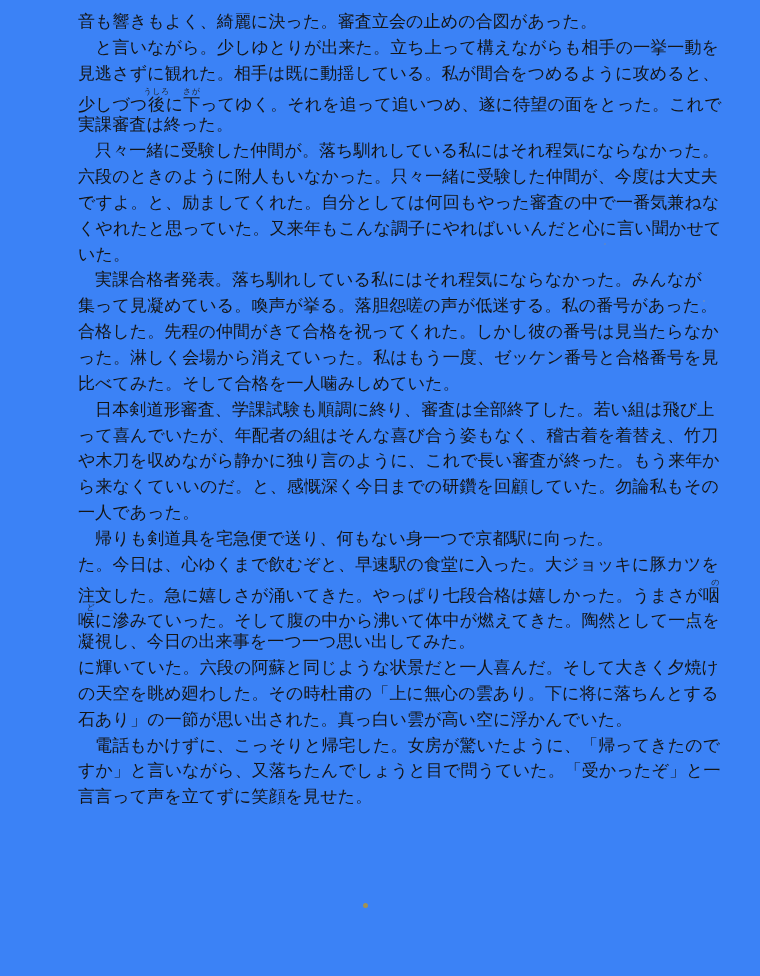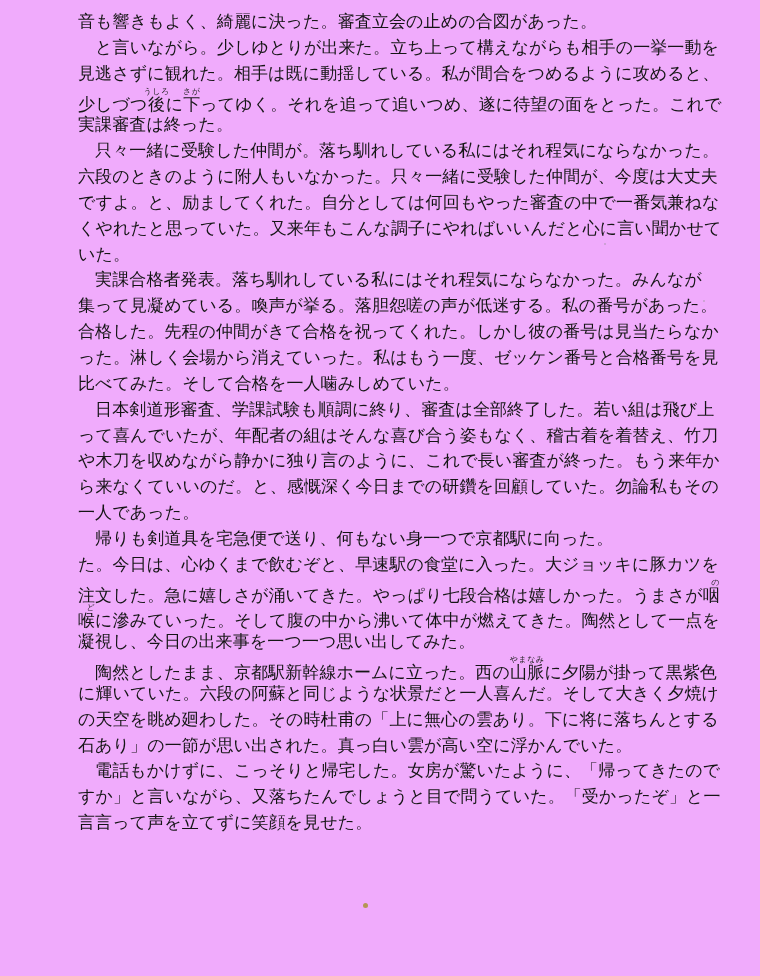--- a/index.html
+++ b/index.html
@@ -4,21 +4,21 @@
 <style>
   html, body {
     margin: 0;
     padding: 0;
     background: #e8e8e8;
   }
   .page {
     position: relative;
     width: 760px;
     height: 976px;
-    background: #f0abfc;
+    background: #3b82f6;
     overflow: hidden;
     font-family: "Liberation Serif", serif;
     color: #151515;
   }
   .textblock {
     position: absolute;
     left: 78px;
     top: 9px;
     width: 612px;
   }
@@ -79,21 +79,20 @@
       <div class="line"><span>　日本剣道形審査、学課試験も順調に終り、審査は全部終了した。若い組は飛び上</span></div>
       <div class="line"><span>って喜んでいたが、年配者の組はそんな喜び合う姿もなく、稽古着を着替え、竹刀</span></div>
       <div class="line"><span>や木刀を収めながら静かに独り言のように、これで長い審査が終った。もう来年か</span></div>
       <div class="line"><span>ら来なくていいのだ。と、感慨深く今日までの研鑽を回顧していた。勿論私もその</span></div>
       <div class="line"><span>一人であった。</span></div>
       <div class="line"><span>　帰りも剣道具を宅急便で送り、何もない身一つで京都駅に向った。</span></div>
       <div class="line"><span>た。今日は、心ゆくまで飲むぞと、早速駅の食堂に入った。大ジョッキに豚カツを</span></div>
       <div class="line"><span>注文した。急に嬉しさが涌いてきた。やっぱり七段合格は嬉しかった。うまさが</span><ruby>咽<rt>の</rt></ruby></div>
       <div class="line"><ruby>喉<rt>ど</rt></ruby><span>に滲みていった。そして腹の中から沸いて体中が燃えてきた。陶然として一点を</span></div>
       <div class="line"><span>凝視し、今日の出来事を一つ一つ思い出してみた。</span></div>
-      <div class="line"><span>　陶然としたまま、京都駅新幹線ホームに立った。西の</span><ruby>山脈<rt>やまなみ</rt></ruby><span>に夕陽が掛って黒紫色</span></div>
       <div class="line"><span>に輝いていた。六段の阿蘇と同じような状景だと一人喜んだ。そして大きく夕焼け</span></div>
       <div class="line"><span>の天空を眺め廻わした。その時杜甫の「上に無心の雲あり。下に将に落ちんとする</span></div>
       <div class="line"><span>石あり」の一節が思い出された。真っ白い雲が高い空に浮かんでいた。</span></div>
       <div class="line"><span>　電話もかけずに、こっそりと帰宅した。女房が驚いたように、「帰ってきたので</span></div>
       <div class="line"><span>すか」と言いながら、又落ちたんでしょうと目で問うていた。「受かったぞ」と一</span></div>
       <div class="line"><span>言言って声を立てずに笑顔を見せた。</span></div>
     </div>
   <div class="page-number">- 28 -</div>
   <div id="specks">
       <div class="speck" style="left: 363px; top: 903px; width: 5px; height: 5px; background: rgb(173, 148, 64); opacity: 0.9;"></div>

